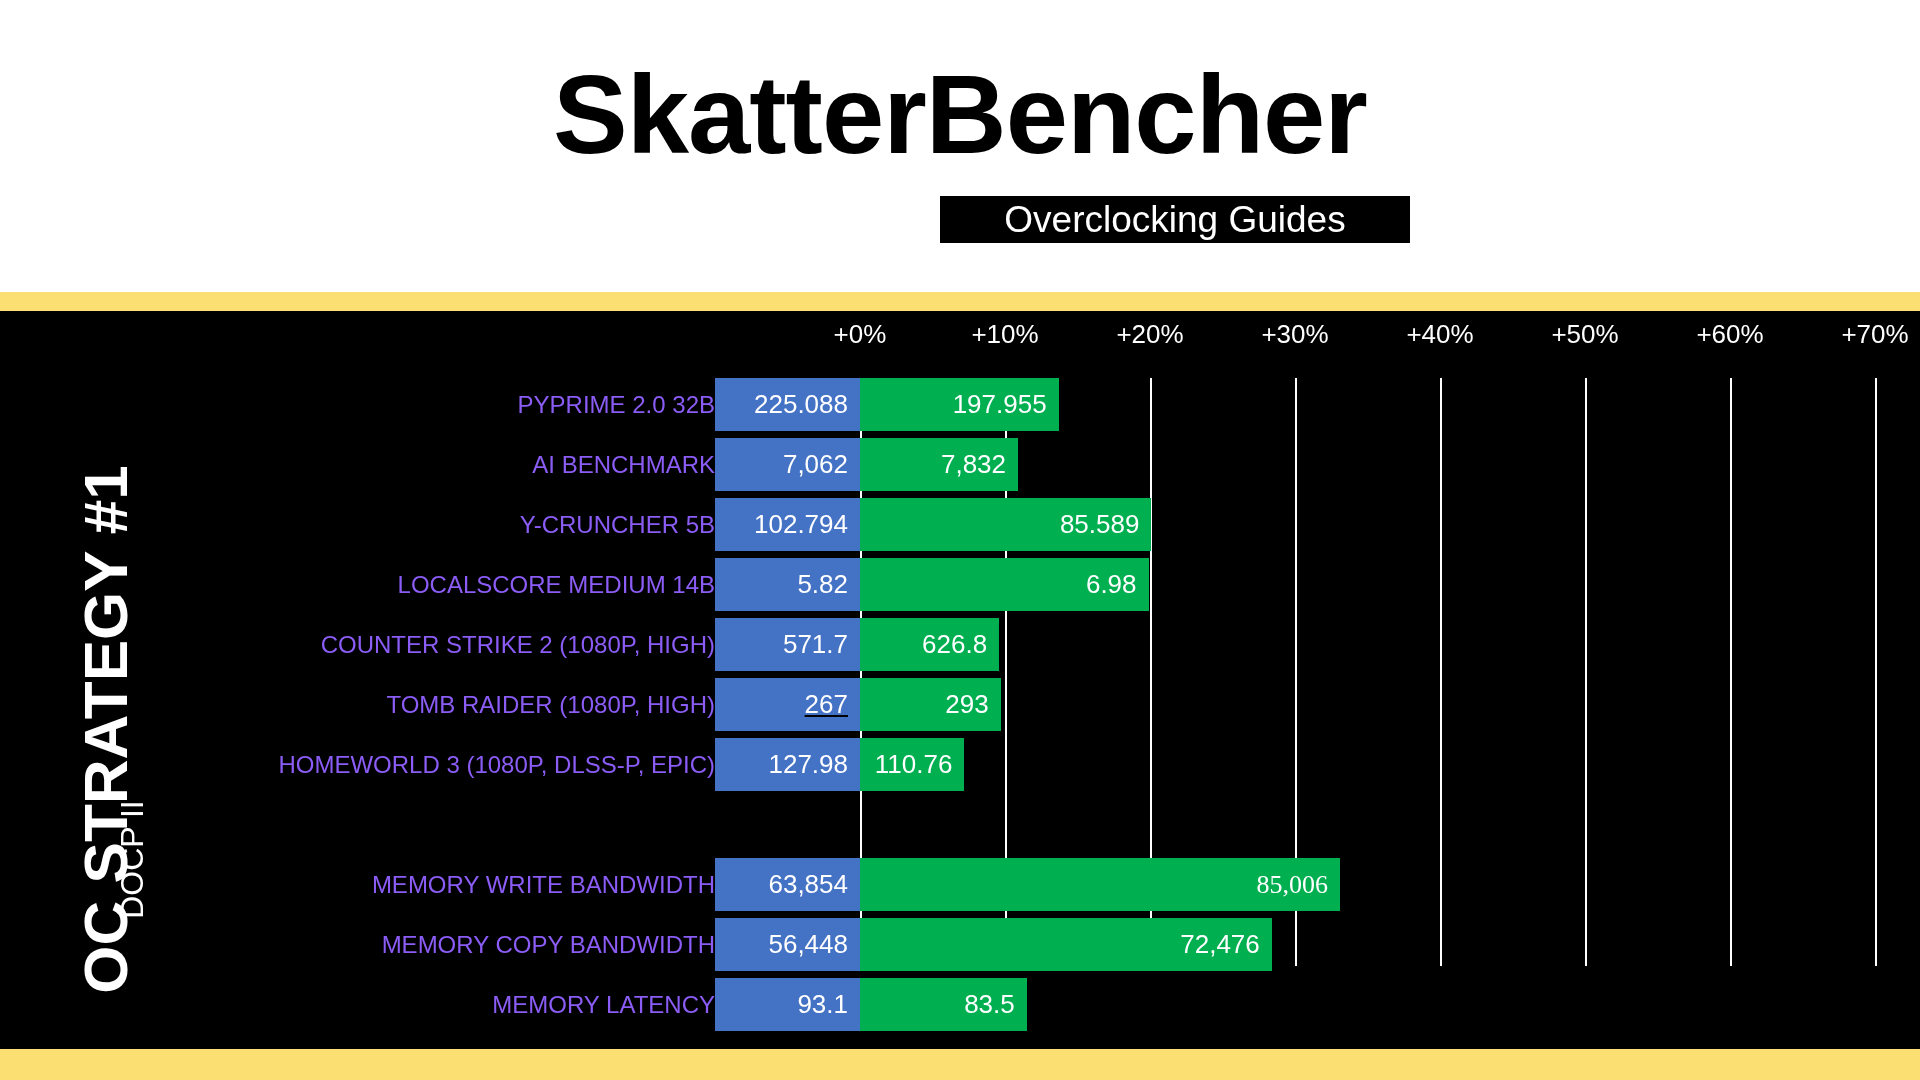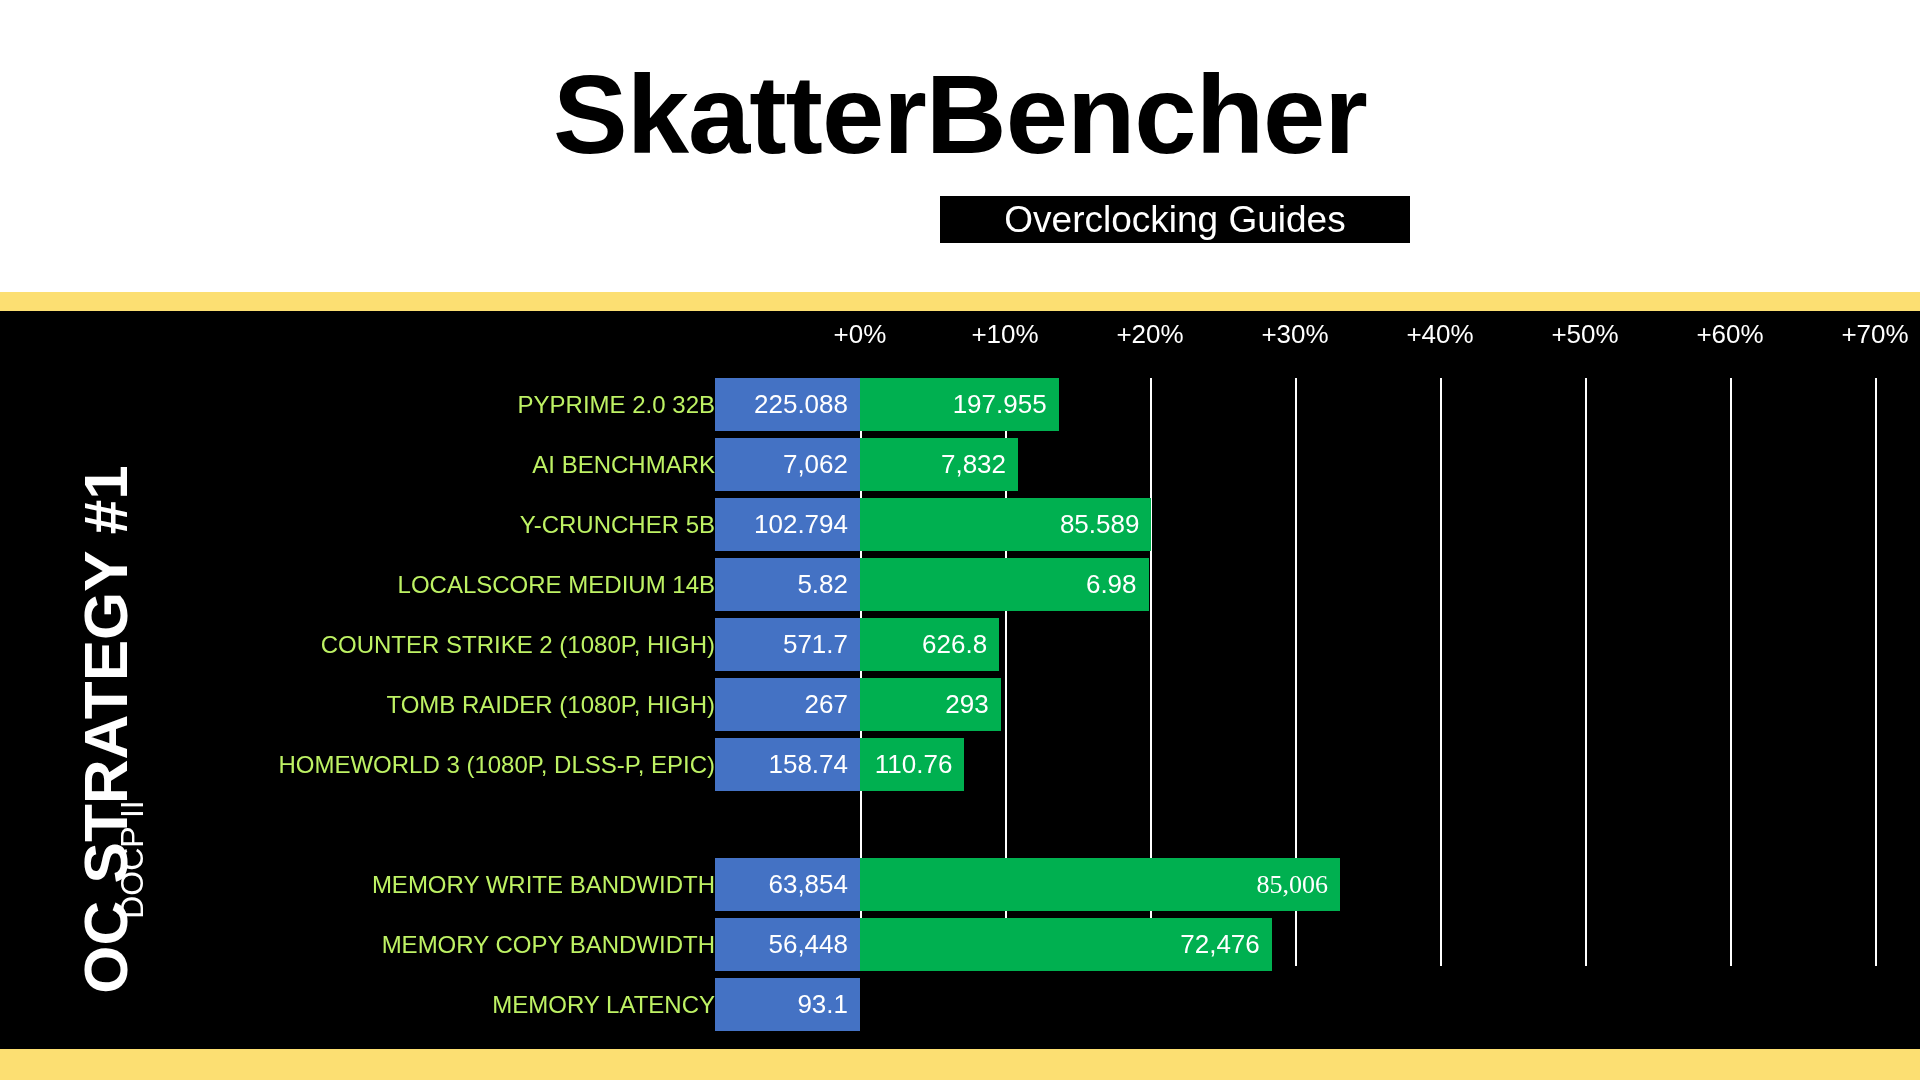--- a/index.html
+++ b/index.html
@@ -88,21 +88,21 @@
   }
 
   
   .plot { position:absolute; left:0; top:0; width:1920px; height:738px; }
   .row {
     position:absolute; left:0; width:1920px; height:53px;
   }
   .row-label {
     position:absolute; right:1205px; top:50%;
     transform:translateY(-50%);
-    font-size:24px; color:#bef264; font-weight:400;
+    font-size:24px; color:#8b5cf6; font-weight:400;
     white-space:nowrap; text-align:left;
   }
   .bar {
     position:absolute; top:0; height:100%;
     display:flex; align-items:center; justify-content:flex-end;
   }
   .bar-base { background:#4472C4; }
   .bar-oc   { background:#00B050; }
   .bar-val {
     font-size:26px; color:#ffffff; font-weight:400;
@@ -189,31 +189,31 @@
           <div class="row-label">COUNTER STRIKE 2 (1080P, HIGH)</div>
           <div class="bar bar-base" style="left: 715px; width: 145px;">
             <span class="bar-val">571.7</span>
           </div>
           <div class="bar bar-oc" style="left: 860px; width: 139.2px;">
             <span class="bar-val">626.8</span>
           </div>
         </div>
         <div class="row" style="top: 367px;">
           <div class="row-label">TOMB RAIDER (1080P, HIGH)</div>
-          <div class="bar bar-base" style="left: 715px; width: 145px;">
+          <div class="bar bar-base" style="left: 715px; width: 145px; text-decoration: underline;">
             <span class="bar-val">267</span>
           </div>
           <div class="bar bar-oc" style="left: 860px; width: 140.65px;">
             <span class="bar-val">293</span>
           </div>
         </div>
         <div class="row" style="top: 427px;">
           <div class="row-label">HOMEWORLD 3 (1080P, DLSS-P, EPIC)</div>
           <div class="bar bar-base" style="left: 715px; width: 145px;">
-            <span class="bar-val">158.74</span>
+            <span class="bar-val">127.98</span>
           </div>
           <div class="bar bar-oc" style="left: 860px; width: 104.4px;">
             <span class="bar-val">110.76</span>
           </div>
         </div>
         <div class="row" style="top: 547px;">
           <div class="row-label">MEMORY WRITE BANDWIDTH</div>
           <div class="bar bar-base" style="left: 715px; width: 145px;">
             <span class="bar-val">63,854</span>
           </div>
@@ -228,19 +228,22 @@
           </div>
           <div class="bar bar-oc" style="left: 860px; width: 411.8px;">
             <span class="bar-val">72,476</span>
           </div>
         </div>
         <div class="row" style="top: 667px;">
           <div class="row-label">MEMORY LATENCY</div>
           <div class="bar bar-base" style="left: 715px; width: 145px;">
             <span class="bar-val">93.1</span>
           </div>
+          <div class="bar bar-oc" style="left: 860px; width: 166.75px;">
+            <span class="bar-val">83.5</span>
+          </div>
         </div>
       </div>
 
   </div>
 
   <div class="band-bottom"></div>
 </div>
 
 </body></html>

